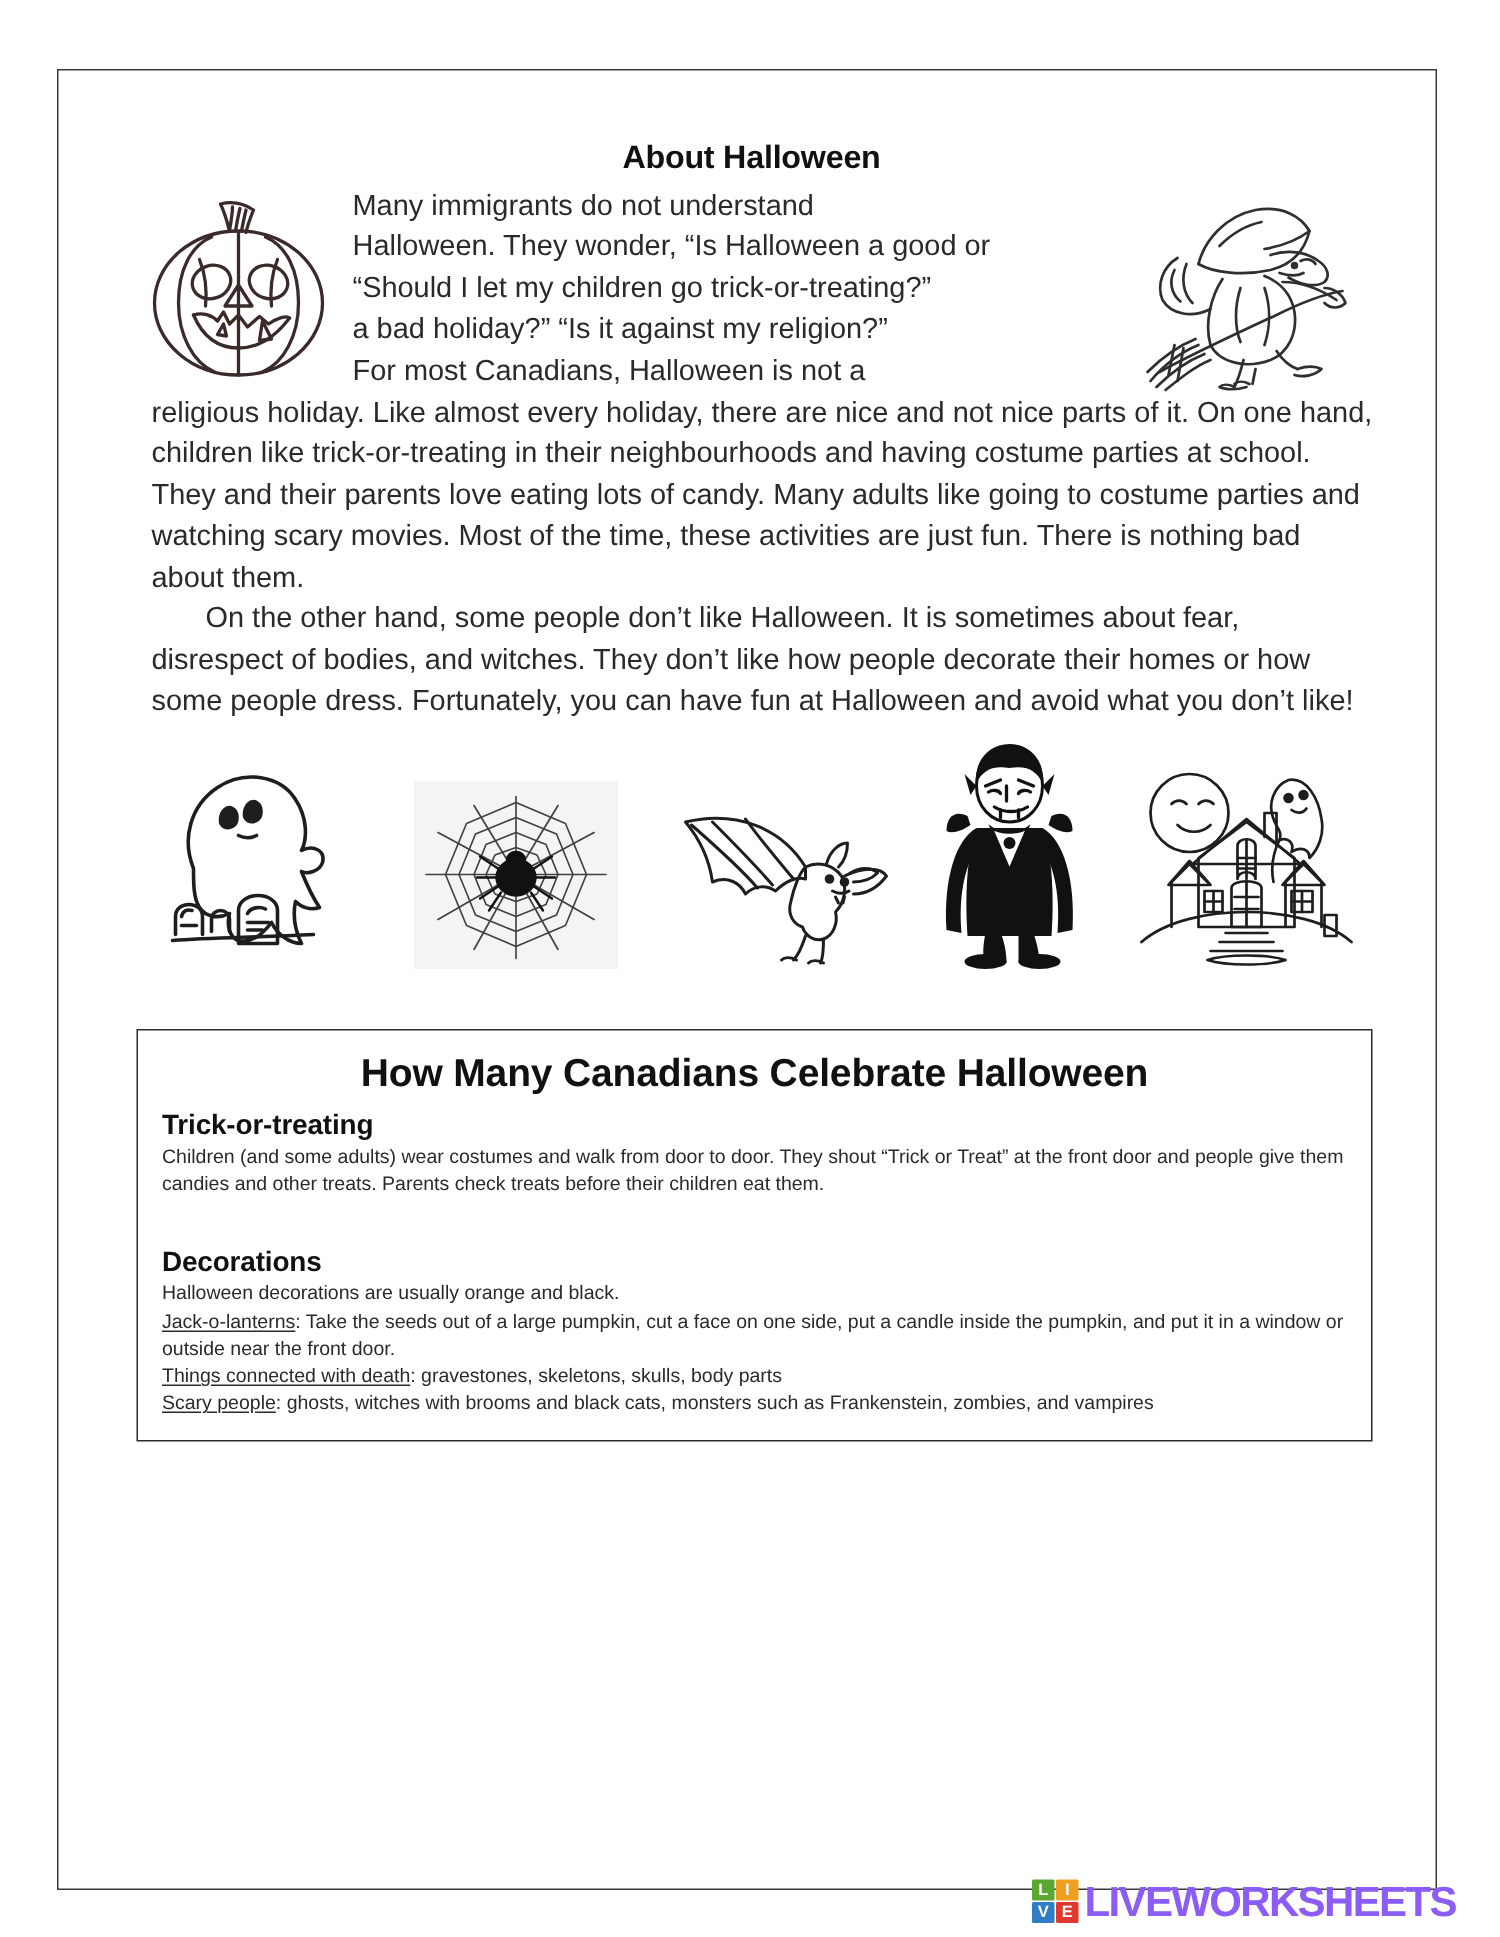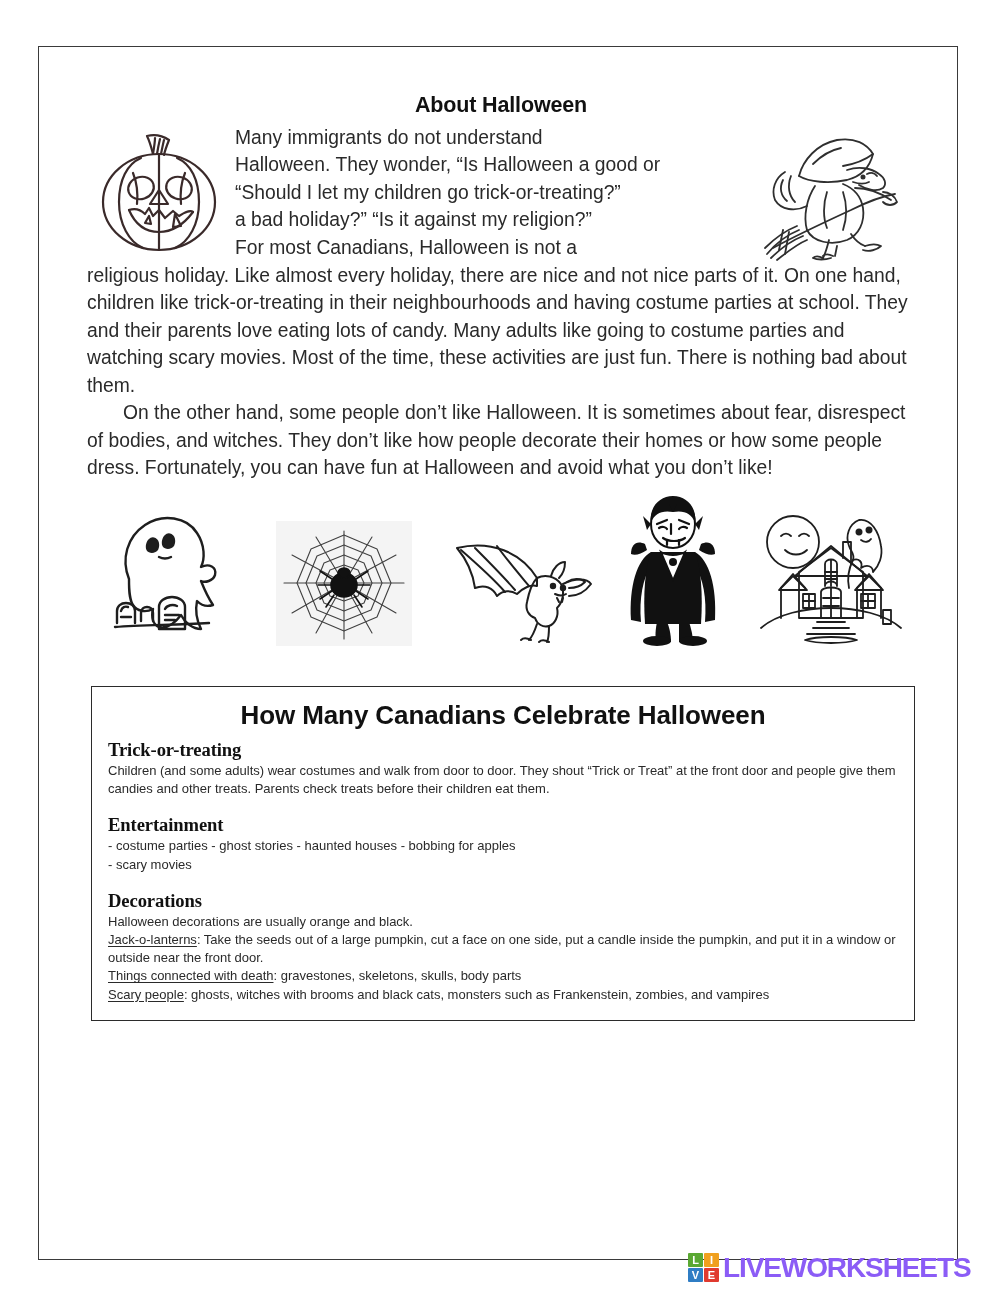--- a/index.html
+++ b/index.html
@@ -68,20 +68,21 @@
     font-size: 19.3px;
     line-height: 1.425;
     color: #2a2a2a;
     padding: 0 4px;
   }
   .body-text {
     font-size: 19.3px;
     line-height: 1.425;
     color: #2a2a2a;
     clear: both;
+    margin-left: 14px;
   }
   .body-text p { margin: 0; }
   .indent-1 { text-indent: 36px; }
 
   
   .art-strip {
     display: flex;
     align-items: flex-end;
     justify-content: space-between;
     margin: 14px 10px 0 14px;
@@ -115,21 +116,20 @@
     color: #111;
     margin: 3px 0 8px 0;
     letter-spacing: -0.1px;
   }
   .sec-head {
     font-size: 18.6px;
     font-weight: bold;
     color: #111;
     margin: 0 0 1px 0;
     letter-spacing: -0.1px;
-    font-family: Liberation Serif, serif;
   }
   .sec-body {
     font-size: 13px;
     line-height: 1.40;
     color: #2a2a2a;
     margin: 0;
   }
   .sec-gap { height: 16px; }
   .u { text-decoration: underline; text-underline-offset: 2px; }
 
@@ -477,25 +477,20 @@
 
     <div class="info-box-title">How Many Canadians Celebrate Halloween</div>
 
     <div>
       <div class="sec-head">Trick-or-treating</div>
       <p class="sec-body">Children (and some adults) wear costumes and walk from door to door. They shout “Trick or Treat” at the front door and people give them candies and other treats. Parents check treats before their children eat them.</p>
     </div>
 
     <div class="sec-gap"></div>
 
-    <div>
-      <div class="sec-head">Entertainment</div>
-      <p class="sec-body">- costume parties - ghost stories - haunted houses - bobbing for apples</p>
-      <p class="sec-body">- scary movies</p>
-    </div>
 
     <div class="sec-gap"></div>
 
     <div>
       <div class="sec-head">Decorations</div>
       <p class="sec-body">Halloween decorations are usually orange and black.</p>
 
       <p class="sec-body">
         <span class="u">Jack-o-lanterns</span><span>: Take the seeds out of a large pumpkin, cut a face on one side, put a candle inside the pumpkin, and put it in a window or outside near the front door.</span>
       </p>

